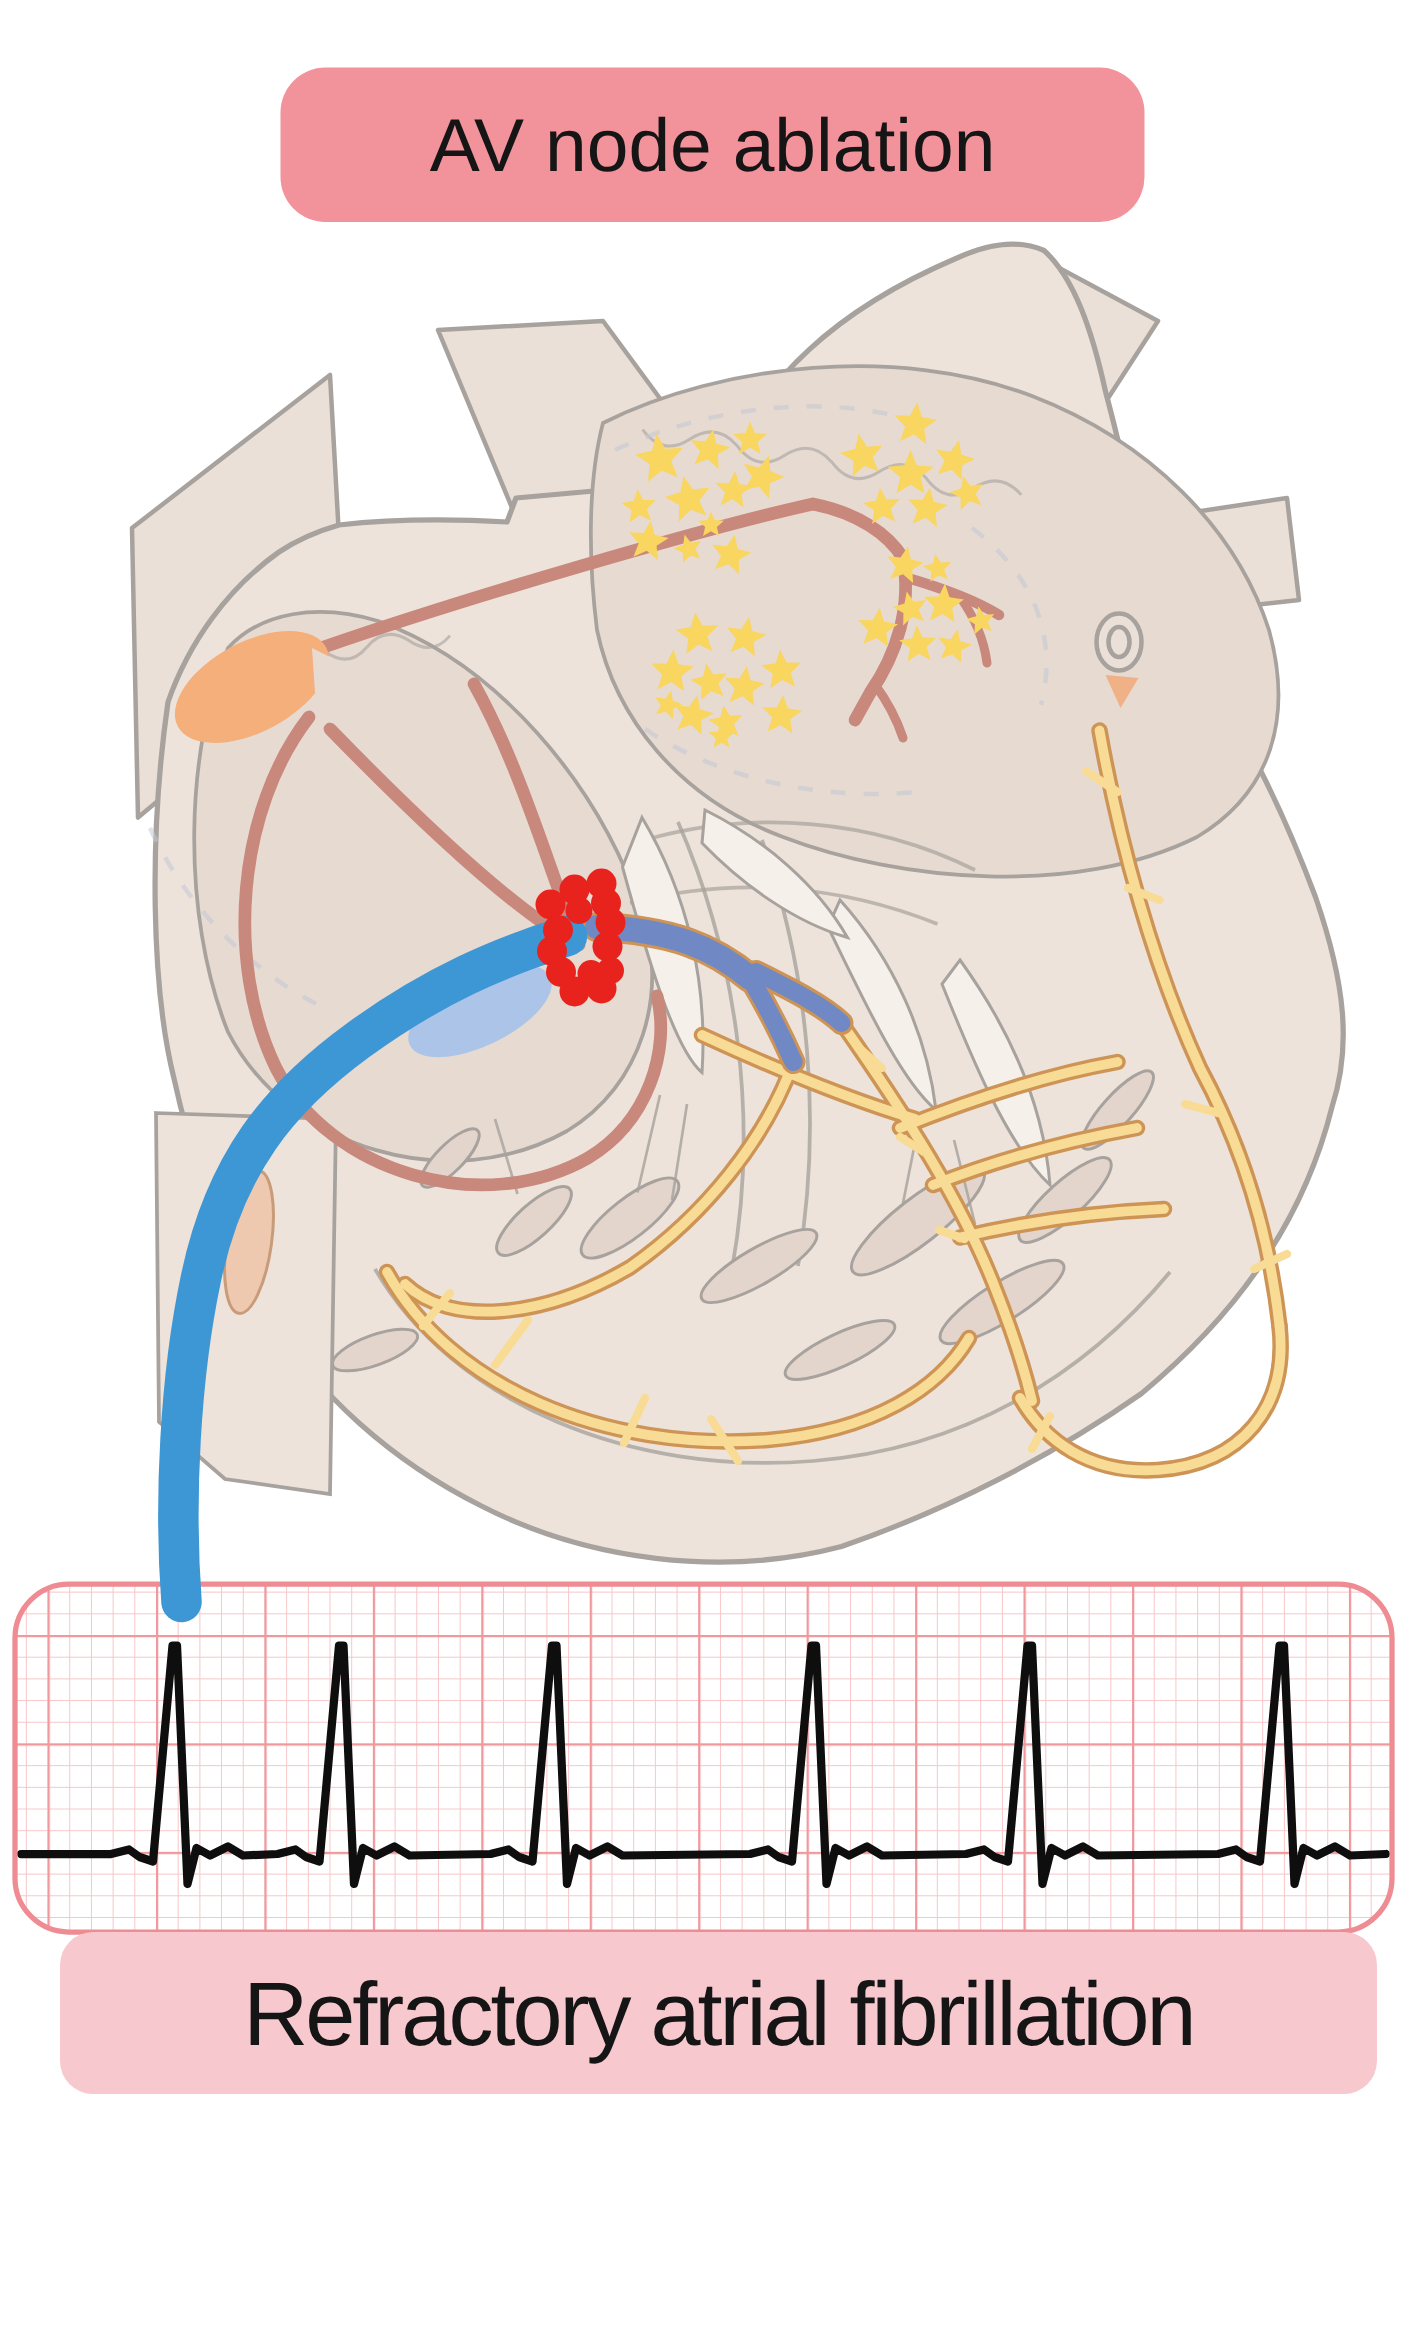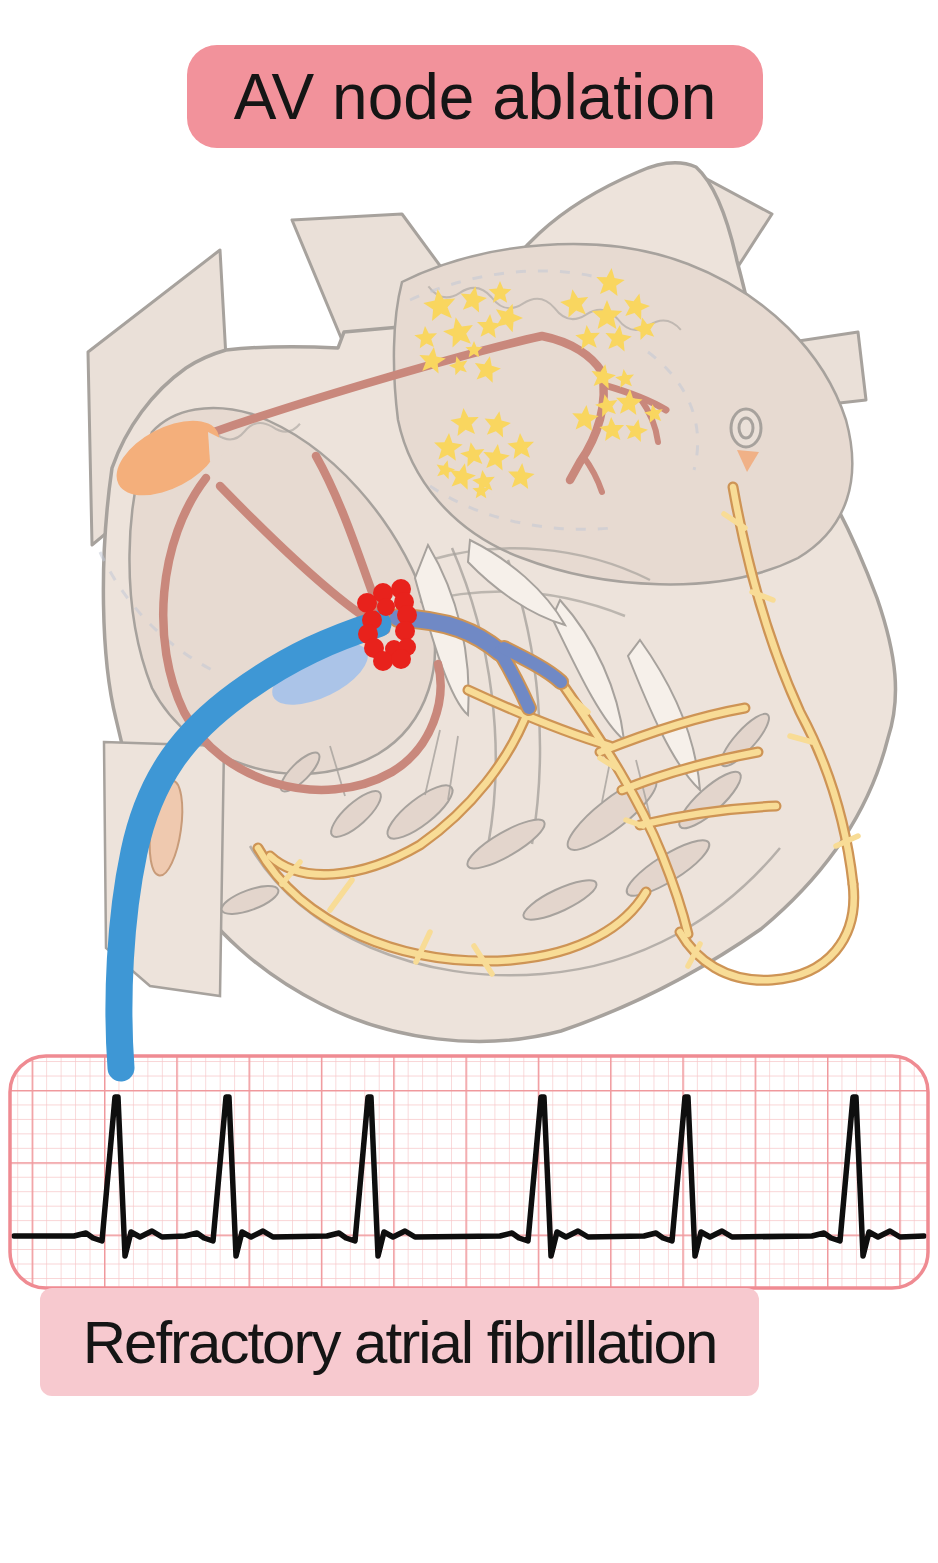--- a/index.html
+++ b/index.html
@@ -2,22 +2,22 @@
 <html style="--background: #FFFFFF; --title-pill: #F2929B; --bottom-pill: #F7C9CF; --label-text: #151515; --heart-body: #EDE3DB; --heart-inner: #E7DAD1; --heart-inner2: #E3D5CC; --heart-outline: #A7A29D; --vessel: #EAE0D8; --leaflet: #F6F0EA; --sa-node: #F4AF7B; --pathway: #C9887C; --av-node-blue: #A8C3E9; --his-bundle: #7089C5; --purkinje: #F8DC96; --purkinje-edge: #CE9455; --catheter: #3E97D5; --ablation-red: #E8221C; --star: #F9D65F; --ecg-border: #EF8B92; --ecg-major: #F0999D; --ecg-minor: #F7C6C8; --ecg-trace: #0E0E0E; --dashed-line: #C3C9D6;"><head>
 <meta charset="utf-8">
 <style>
   html,body{margin:0;padding:0;background:#fff;}
   .stage{position:relative;width:938px;height:1563px;background:var(--background,#fff);overflow:hidden;
          font-family:"Liberation Sans", sans-serif;}
   .scene{position:absolute;left:0;top:0;width:938px;height:1563px;}
   .pill{position:absolute;display:flex;align-items:center;justify-content:center;
         color:var(--label-text,#151515);text-align:center;white-space:nowrap;}
   .title-pill{left:187px;top:45px;width:576px;height:103px;border-radius:30px;
-        background:var(--title-pill,#F2929B);font-size:64px;}
-  .bottom-pill{left:40px;top:1288px;width:719px;height:108px;border-radius:12px;
+        background:var(--title-pill,#F2929B);font-size:50px;}
+  .bottom-pill{left:40px;top:1288px;width:878px;height:108px;border-radius:22px;
         background:var(--bottom-pill,#F7C9CF);font-size:60px;letter-spacing:-2px;}
 </style>
 </head>
 <body>
 
 <div class="stage">
 
 <svg class="scene" viewBox="0 0 938 1563">
   <defs>
     <pattern id="gmin" patternUnits="userSpaceOnUse" width="14.46" height="14.46" x="31.7" y="1090">

